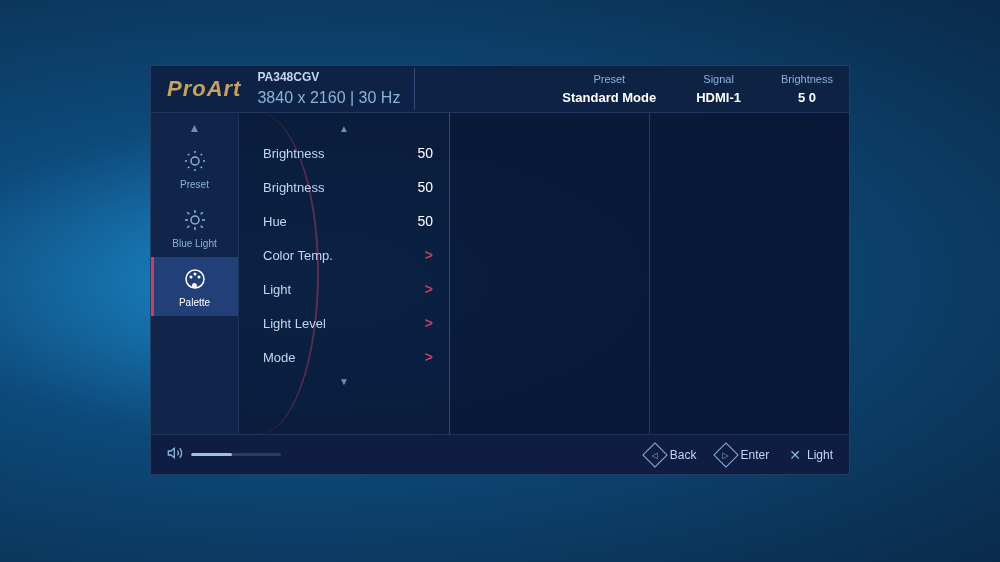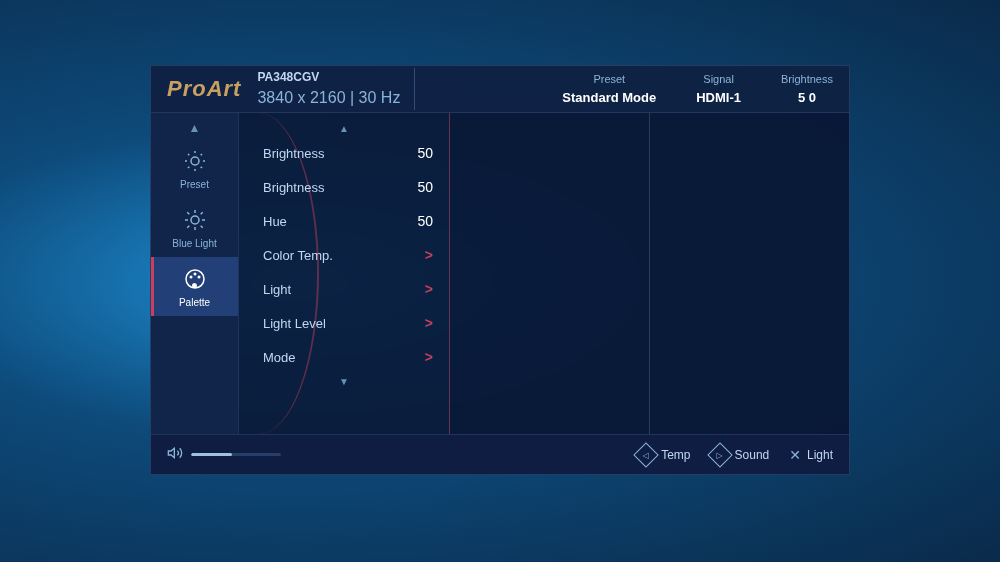--- a/index.html
+++ b/index.html
@@ -460,28 +460,28 @@
         <div class="volume-bar-fill"></div>
       </div>
     </div>
 
     <div class="footer-spacer"></div>
 
     <div class="footer-btn">
       <div class="footer-btn-diamond">
         <span>◁</span>
       </div>
-      <span>Temp</span>
+      <span>Back</span>
     </div>
 
     <div class="footer-btn">
       <div class="footer-btn-diamond">
         <span>▷</span>
       </div>
-      <span>Sound</span>
+      <span>Enter</span>
     </div>
 
     <div class="footer-exit">
       <span class="footer-x">✕</span>
       <span>Light</span>
     </div>
   </div>
 
 </div>
 

